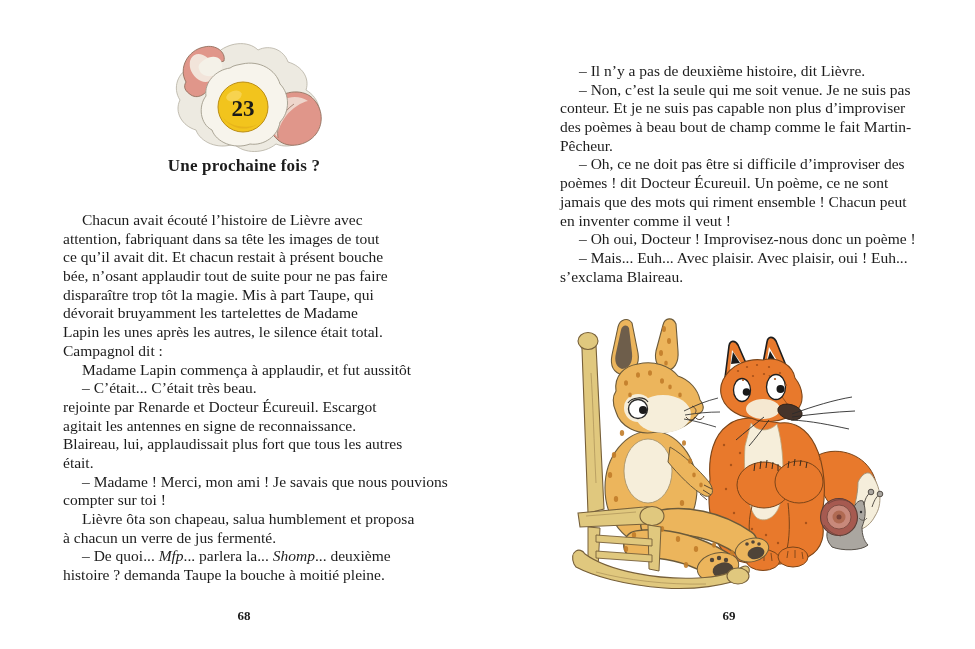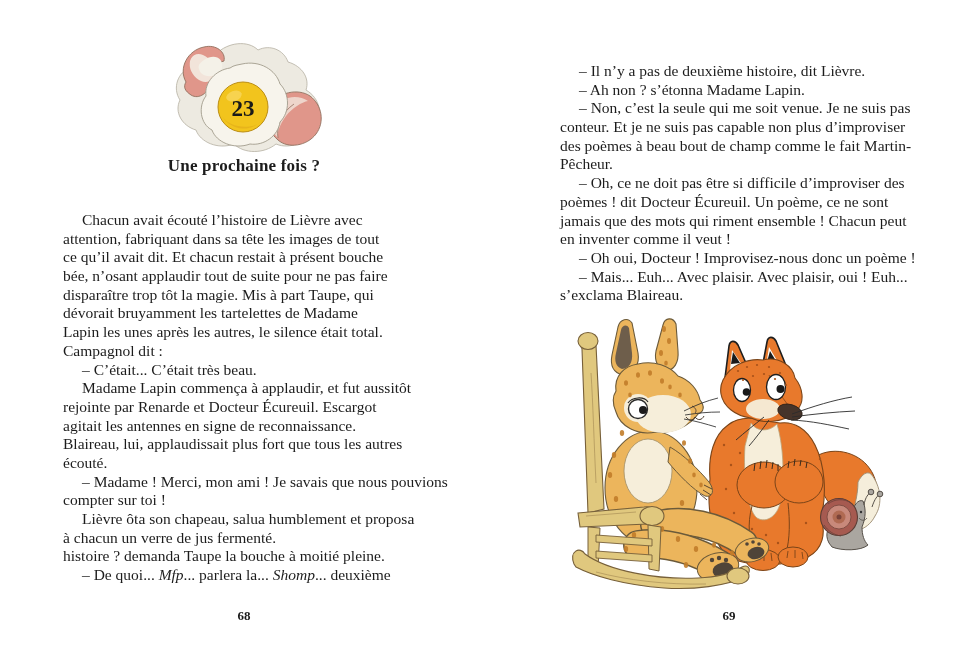--- a/index.html
+++ b/index.html
@@ -71,42 +71,41 @@
 
     <div id="left-text" class="textcol" style="left:63px;top:211px;">
         <div class="line indent">Chacun avait écouté l’histoire de Lièvre avec</div>
         <div class="line">attention, fabriquant dans sa tête les images de tout</div>
         <div class="line">ce qu’il avait dit. Et chacun restait à présent bouche</div>
         <div class="line">bée, n’osant applaudir tout de suite pour ne pas faire</div>
         <div class="line">disparaître trop tôt la magie. Mis à part Taupe, qui</div>
         <div class="line">dévorait bruyamment les tartelettes de Madame</div>
         <div class="line">Lapin les unes après les autres, le silence était total.</div>
         <div class="line">Campagnol dit :</div>
+        <div class="line indent">Madame Lapin commença à applaudir, et fut aussitôt</div>
         <div class="line indent">– C’était... C’était très beau.</div>
-        <div class="line indent">Madame Lapin commença à applaudir, et fut aussitôt</div>
         <div class="line">rejointe par Renarde et Docteur Écureuil. Escargot</div>
         <div class="line">agitait les antennes en signe de reconnaissance.</div>
         <div class="line">Blaireau, lui, applaudissait plus fort que tous les autres</div>
-        <div class="line">écouté.</div>
+        <div class="line">était.</div>
         <div class="line indent">– Madame ! Merci, mon ami ! Je savais que nous pouvions</div>
         <div class="line">compter sur toi !</div>
         <div class="line indent">Lièvre ôta son chapeau, salua humblement et proposa</div>
         <div class="line">à chacun un verre de jus fermenté.</div>
+        <div class="line indent">– De quoi... <i>Mfp</i>... parlera la... <i>Shomp</i>... deuxième</div>
         <div class="line">histoire ? demanda Taupe la bouche à moitié pleine.</div>
-        <div class="line indent">– De quoi... <i>Mfp</i>... parlera la... <i>Shomp</i>... deuxième</div>
       </div>
 
     <div id="pagenum-left" class="pagenum">68</div>
   </div>
 
   <div>
 
     <div id="right-text" class="textcol" style="left:560px;top:62px;">
         <div class="line indent">– Il n’y a pas de deuxième histoire, dit Lièvre.</div>
-        <div class="line indent">– Ah non ? s’étonna Madame Lapin.</div>
         <div class="line indent">– Non, c’est la seule qui me soit venue. Je ne suis pas</div>
         <div class="line">conteur. Et je ne suis pas capable non plus d’improviser</div>
         <div class="line">des poèmes à beau bout de champ comme le fait Martin-</div>
         <div class="line">Pêcheur.</div>
         <div class="line indent">– Oh, ce ne doit pas être si difficile d’improviser des</div>
         <div class="line">poèmes ! dit Docteur Écureuil. Un poème, ce ne sont</div>
         <div class="line">jamais que des mots qui riment ensemble ! Chacun peut</div>
         <div class="line">en inventer comme il veut !</div>
         <div class="line indent">– Oh oui, Docteur ! Improvisez-nous donc un poème !</div>
         <div class="line indent">– Mais... Euh... Avec plaisir. Avec plaisir, oui ! Euh...</div>

